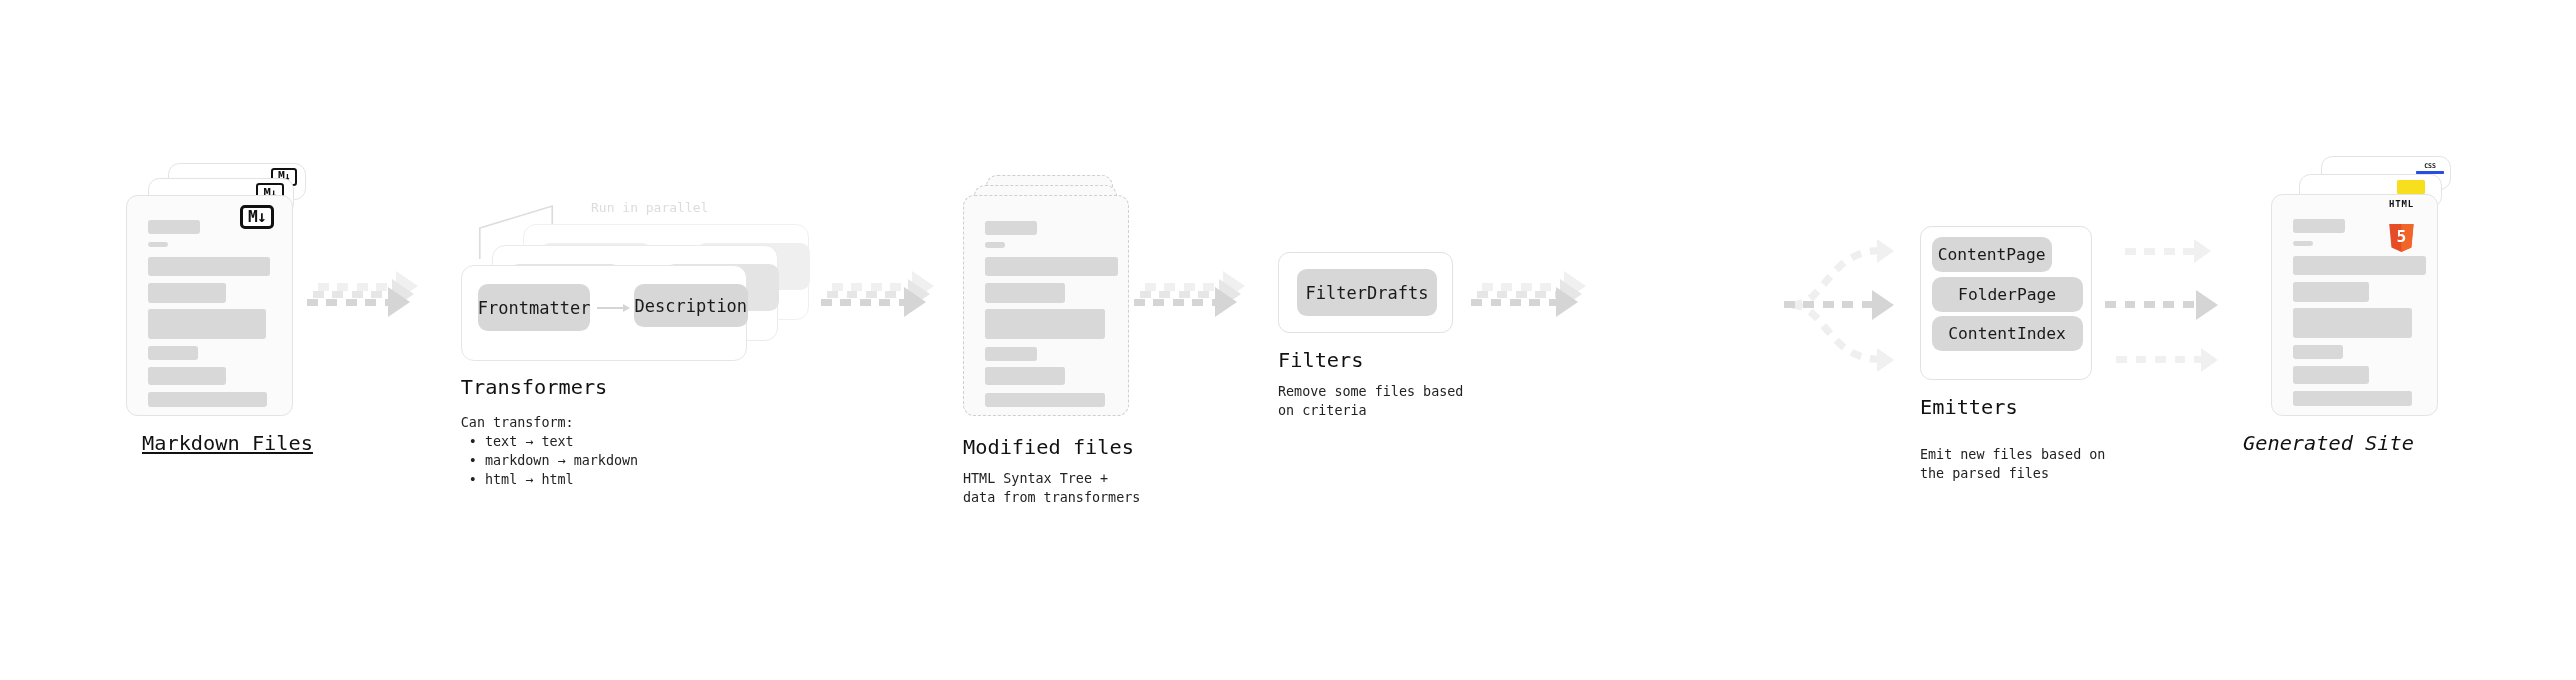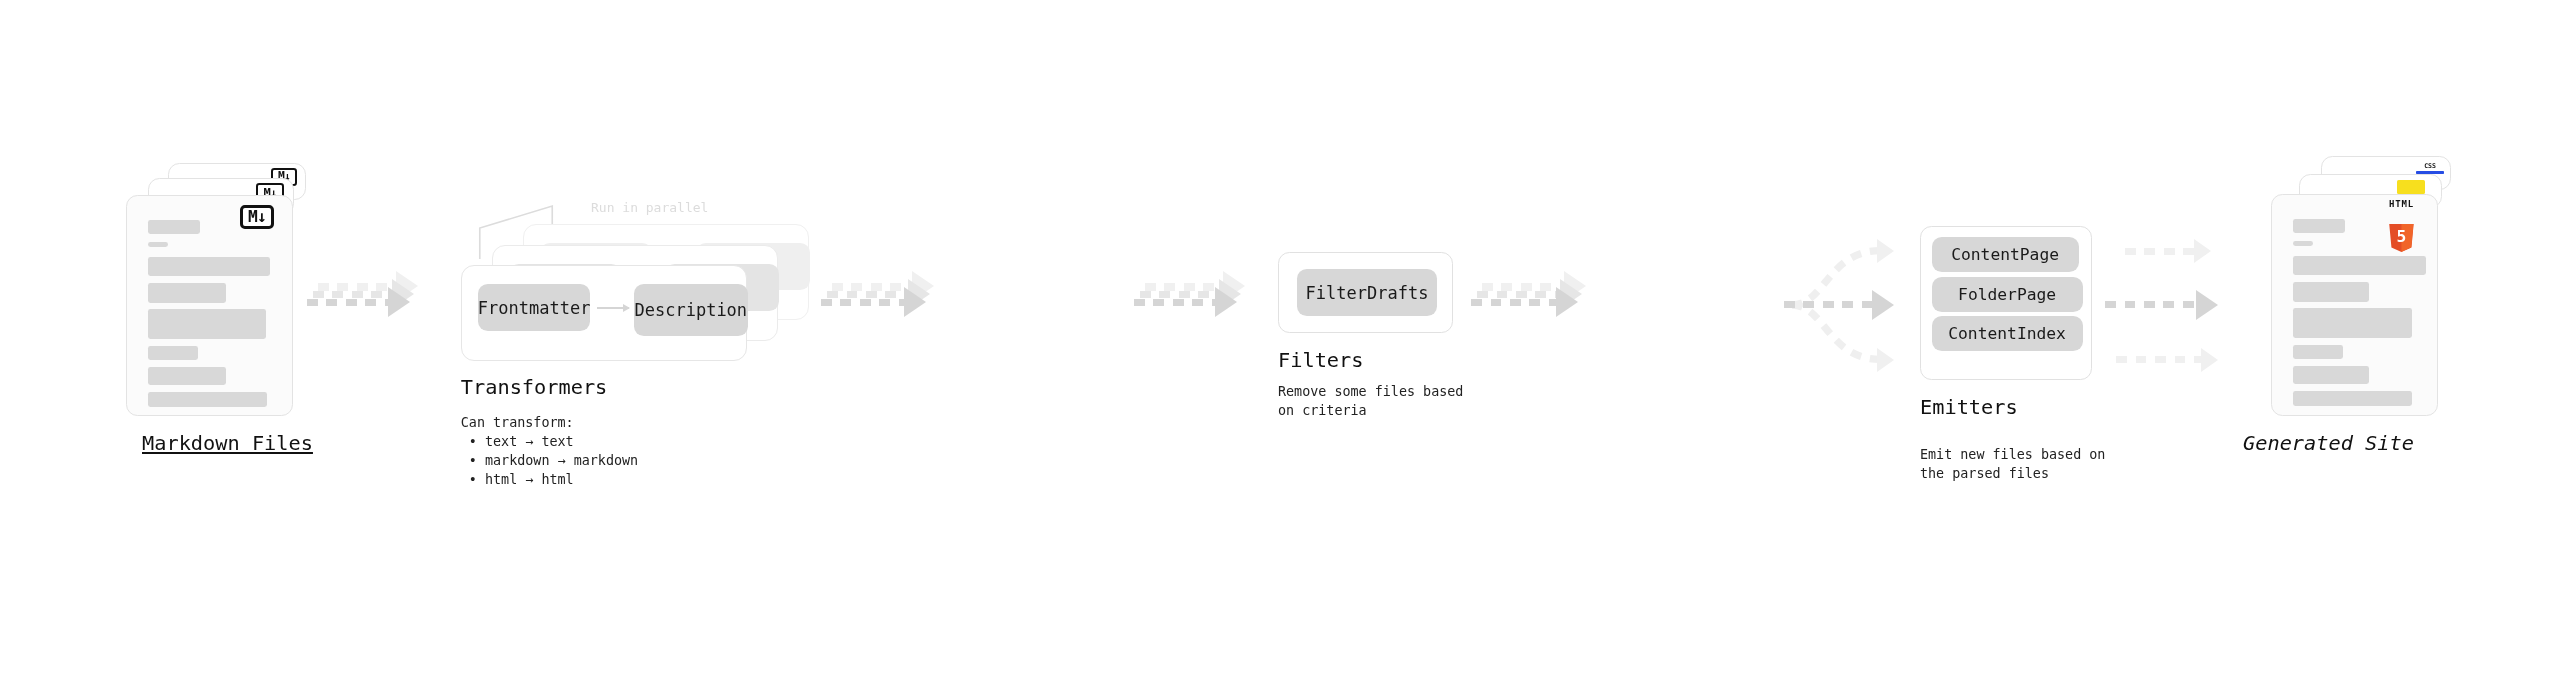--- a/index.html
+++ b/index.html
@@ -244,21 +244,21 @@
       <div class="pill faded1" style="left:16.3px;top:18px;width:112px;height:47px;"></div>
       <div class="pill faded1" style="left:172px;top:18px;width:114px;height:47px;"></div>
       <div class="miniarrow c-mid" style="left:135px;top:41px;width:32.5px;">
           <span class="shaft"></span>
           <span class="head"></span>
         </div>
     </div>
 
     <div class="tcard" style="left:9.8px;top:70px;width:286px;height:96px;border-color:#e6e6e6;">
       <div class="pill" style="left:16.3px;top:18px;width:112px;height:47px;">Frontmatter</div>
-      <div class="pill" style="left:172px;top:18px;width:114px;height:52px;">Description</div>
+      <div class="pill" style="left:172px;top:18px;width:114px;height:43px;">Description</div>
       <div class="miniarrow c-dark" style="left:135px;top:41px;width:32.5px;">
           <span class="shaft"></span>
           <span class="head"></span>
         </div>
     </div>
 
     <div class="title" style="left:9.8px;top:180px;">Transformers</div>
     <div class="subtitle" style="left:9.8px;top:218px;">Can transform:
  • text → text
  • markdown → markdown
@@ -273,20 +273,41 @@
     <div class="c-mid">
       <div class="dashline" style="left:5.7px;top:23px;width:91px;"></div>
       <div class="arrowhead" style="left:87px;top:10.6px;"></div>
     </div>
     <div class="c-dark">
       <div class="dashline" style="left:0px;top:31px;width:93px;"></div>
       <div class="arrowhead" style="left:83px;top:18.7px;"></div>
     </div>
   </div>
 
+  <div class="node" style="left:963px;top:175px;">
+    <div class="docstack" style="width:179px;height:252px;">
+      <div class="doccard dashed" style="left:23px;top:0px;width:127px;height:32.5px;"></div>
+      <div class="doccard dashed" style="left:11.4px;top:9.8px;width:143px;height:32.5px;"></div>
+      <div class="doccard dashed" style="left:0px;top:20.3px;width:166px;height:221px;">
+        <div class="bars">
+          <div class="bar" style="width:52px;height:14px;"></div>
+          <div class="bar" style="width:19.5px;height:5.7px;margin-top:7.3px;"></div>
+          <div class="bar" style="width:133px;height:18.7px;margin-top:9.8px;"></div>
+          <div class="bar" style="width:80px;height:19.5px;margin-top:7.3px;"></div>
+          <div class="bar" style="width:120px;height:30px;margin-top:6.5px;"></div>
+          <div class="bar" style="width:52px;height:14px;margin-top:7.3px;"></div>
+          <div class="bar" style="width:80px;height:18px;margin-top:6.5px;"></div>
+          <div class="bar" style="width:120px;height:14.6px;margin-top:7.3px;"></div>
+        </div>
+      </div>
+    </div>
+    <div class="title" style="left:0px;top:260px;">Modified files</div>
+    <div class="subtitle" style="left:0px;top:294px;">HTML Syntax Tree +
+data from transformers</div>
+  </div>
 
   <div class="arrowgrp" style="left:1134px;top:268px;width:138px;height:81px;">
     <div class="c-light">
       <div class="dashline" style="left:11.4px;top:15.4px;width:88px;"></div>
       <div class="arrowhead" style="left:89px;top:3.3px;"></div>
     </div>
     <div class="c-mid">
       <div class="dashline" style="left:5.7px;top:23px;width:89px;"></div>
       <div class="arrowhead" style="left:85px;top:10.6px;"></div>
     </div>
@@ -334,21 +355,21 @@
     <div class="c-light">
       <div class="arrowhead sm" style="left:93px;top:11.4px;"></div>
     </div>
     <div class="c-light">
       <div class="arrowhead sm" style="left:93px;top:120px;"></div>
     </div>
   </div>
 
   <div class="node" style="left:1920px;top:226px;">
     <div class="boxframe" style="left:0px;top:0px;width:172px;height:154px;">
-      <div class="pill" style="position:absolute;left:10.6px;top:9.8px;width:147px;height:35px;font-size:16.3px;text-align:center;">ContentPage</div>
+      <div class="pill" style="position:absolute;left:10.6px;top:9.8px;width:120px;height:35px;font-size:16.3px;text-align:center;">ContentPage</div>
       <div class="pill" style="position:absolute;left:10.6px;top:50px;width:151px;height:35px;font-size:16.3px;">FolderPage</div>
       <div class="pill" style="position:absolute;left:10.6px;top:89px;width:151px;height:35px;font-size:16.3px;">ContentIndex</div>
     </div>
     <div class="title" style="left:0px;top:169px;">Emitters</div>
     <div class="subtitle" style="left:0px;top:219px;">Emit new files based on
 the parsed files</div>
   </div>
 
   <div class="arrowgrp" style="left:2105px;top:228px;width:146px;height:154px;">
     <div class="c-light">

